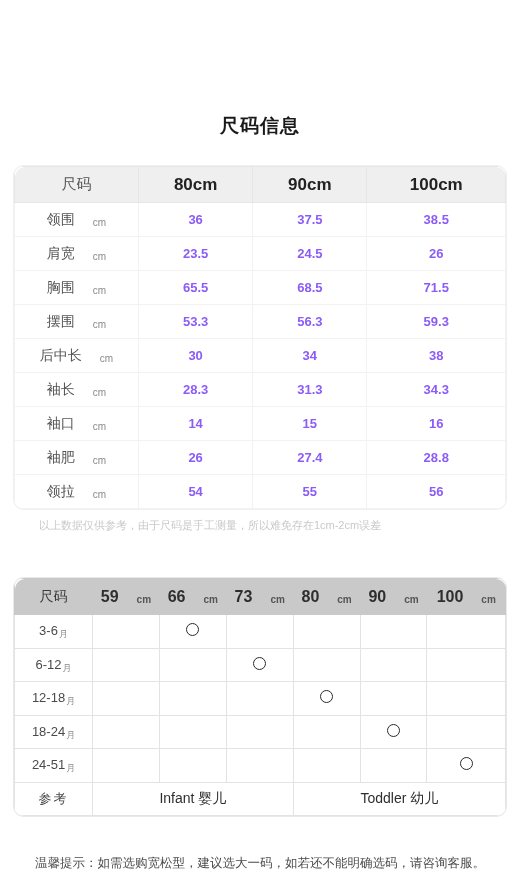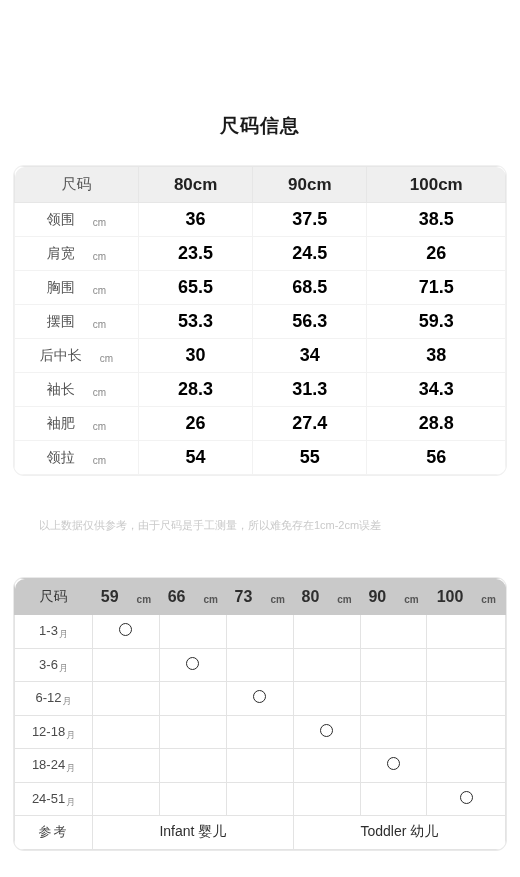--- a/index.html
+++ b/index.html
@@ -55,23 +55,23 @@
     color: #222;
   }
   .size-table thead th:first-child { font-size: 15px; color: #555; }
   .size-table tbody td:first-child {
     color: #555;
     font-size: 14px;
     font-weight: normal;
     width: 124px;
   }
   .size-table tbody td.val {
-    font-size: 18px;
+    font-size: 13px;
     font-weight: bold;
-    color: #000000;
+    color: #8b5cf6;
   }
   .unit-sub {
     font-size: 10px;
     color: #8a8a8a;
     vertical-align: baseline;
     position: relative;
     top: 2px;
     margin-left: 18px;
   }
   
@@ -204,20 +204,26 @@
           <td class="val">34</td>
           <td class="val">38</td>
         </tr>
         <tr>
           <td><span>袖长</span><span class="unit-sub">cm</span></td>
           <td class="val">28.3</td>
           <td class="val">31.3</td>
           <td class="val">34.3</td>
         </tr>
         <tr>
+          <td><span>袖口</span><span class="unit-sub">cm</span></td>
+          <td class="val">14</td>
+          <td class="val">15</td>
+          <td class="val">16</td>
+        </tr>
+        <tr>
           <td><span>袖肥</span><span class="unit-sub">cm</span></td>
           <td class="val">26</td>
           <td class="val">27.4</td>
           <td class="val">28.8</td>
         </tr>
         <tr>
           <td><span>领拉</span><span class="unit-sub">cm</span></td>
           <td class="val">54</td>
           <td class="val">55</td>
           <td class="val">56</td>
@@ -234,29 +240,20 @@
       <th><span>59</span><span class="unit-sub">cm</span></th>
           <th><span>66</span><span class="unit-sub">cm</span></th>
           <th><span>73</span><span class="unit-sub">cm</span></th>
           <th><span>80</span><span class="unit-sub">cm</span></th>
           <th><span>90</span><span class="unit-sub">cm</span></th>
           <th><span>100</span><span class="unit-sub">cm</span></th>
         </tr>
     </thead>
     <tbody id="age-table-body">
         <tr>
-          <td><span>1-3</span><span class="mon">月</span></td>
-          <td><span class="circle"></span></td>
-          <td></td>
-          <td></td>
-          <td></td>
-          <td></td>
-          <td></td>
-        </tr>
-        <tr>
           <td><span>3-6</span><span class="mon">月</span></td>
           <td></td>
           <td><span class="circle"></span></td>
           <td></td>
           <td></td>
           <td></td>
           <td></td>
         </tr>
         <tr>
           <td><span>6-12</span><span class="mon">月</span></td>
@@ -295,14 +292,15 @@
           <td><span class="circle"></span></td>
         </tr>
         <tr>
           <td class="ref-label">参考</td>
           <td class="ref-cell" colspan="3">Infant 婴儿</td>
           <td class="ref-cell" colspan="3">Toddler 幼儿</td>
         </tr>
       </tbody>
   </table>
 
+  <div class="note-2">温馨提示：如需选购宽松型，建议选大一码，如若还不能明确选码，请咨询客服。</div>
 
 </div>
 
 </body></html>

